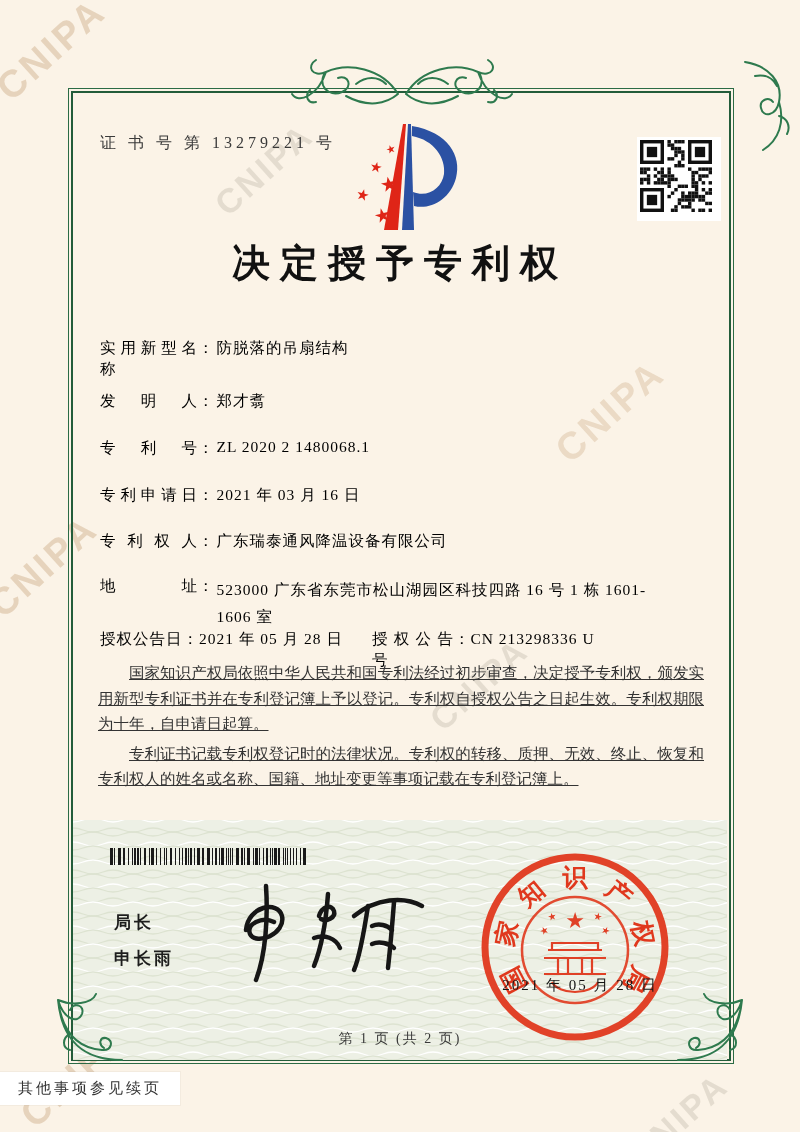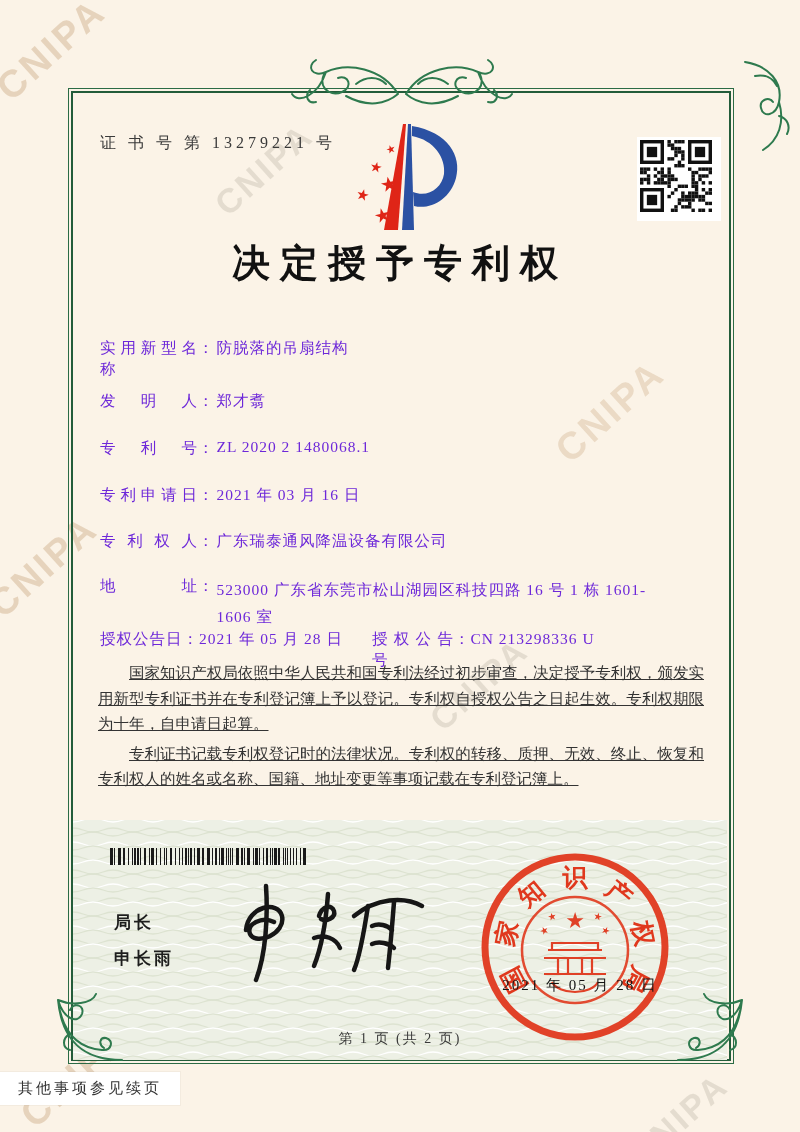--- a/index.html
+++ b/index.html
@@ -18,21 +18,21 @@
   
   .certno{position:absolute;left:100px;top:133px;font-size:16px;letter-spacing:4px;color:#3a3a3a;}
   .title{position:absolute;left:0;top:238px;width:800px;text-align:center;
          font-size:38px;font-weight:bold;letter-spacing:10px;color:#111;}
   
   .logo{position:absolute;left:340px;top:122px;width:130px;height:112px;}
   .logo .star{position:absolute;color:#df2517;font-family:"DejaVu Sans",sans-serif;line-height:1;}
   
   .qr{position:absolute;left:637px;top:137px;width:78px;height:78px;background:#fff;padding:3px;}
   
-  .field{position:absolute;left:100px;font-size:15.5px;letter-spacing:1px;color:#6d28d9;}
+  .field{position:absolute;left:100px;font-size:15.5px;letter-spacing:1px;color:#000000;}
   .lbl{display:inline-block;width:98px;text-align:justify;text-align-last:justify;vertical-align:top;}
   .val{display:inline-block;vertical-align:top;margin-left:2px;}
   .val-wrap{width:452px;line-height:1.75;}
   .grantrow{display:flex;}
   .grant2{margin-left:29px;}
   .lbl5{display:inline-block;width:82px;text-align:justify;text-align-last:justify;vertical-align:top;}
   
   .paras{position:absolute;left:98px;top:660px;width:606px;font-size:15.5px;
          line-height:1.65;text-align:justify;color:#333;}
   .paras p{margin:0 0 4px 0;text-indent:2em;text-decoration:underline;}

